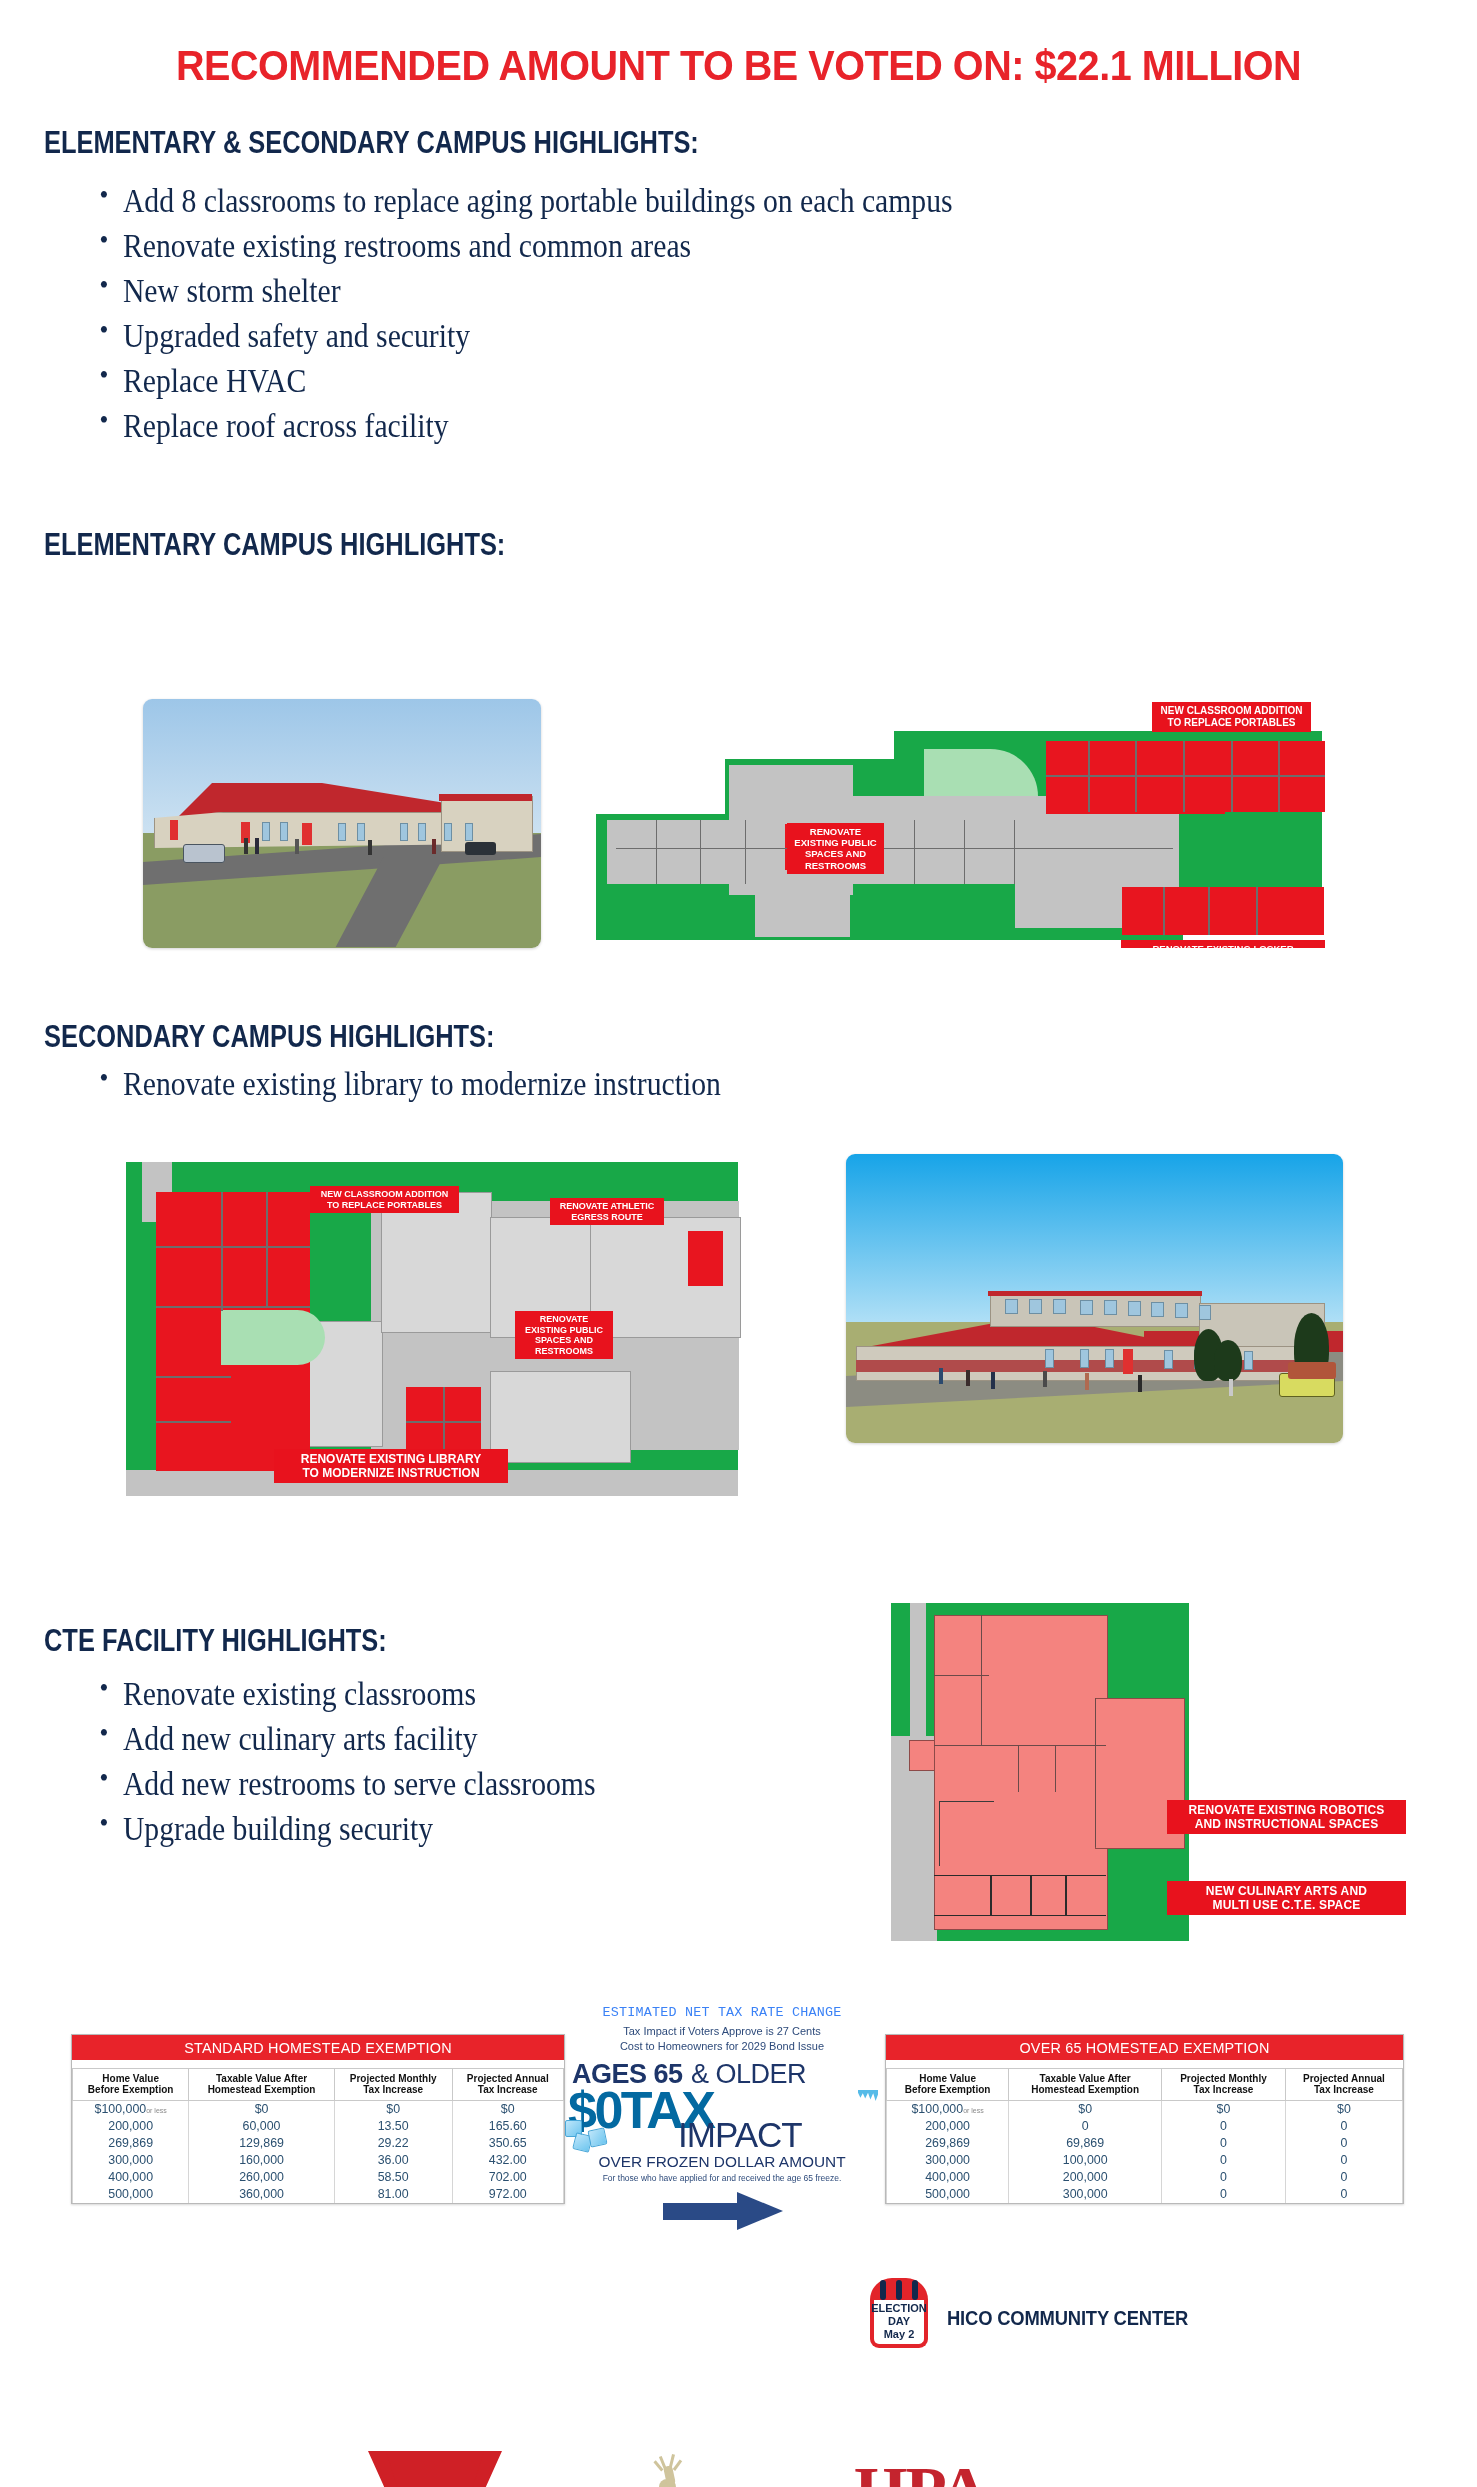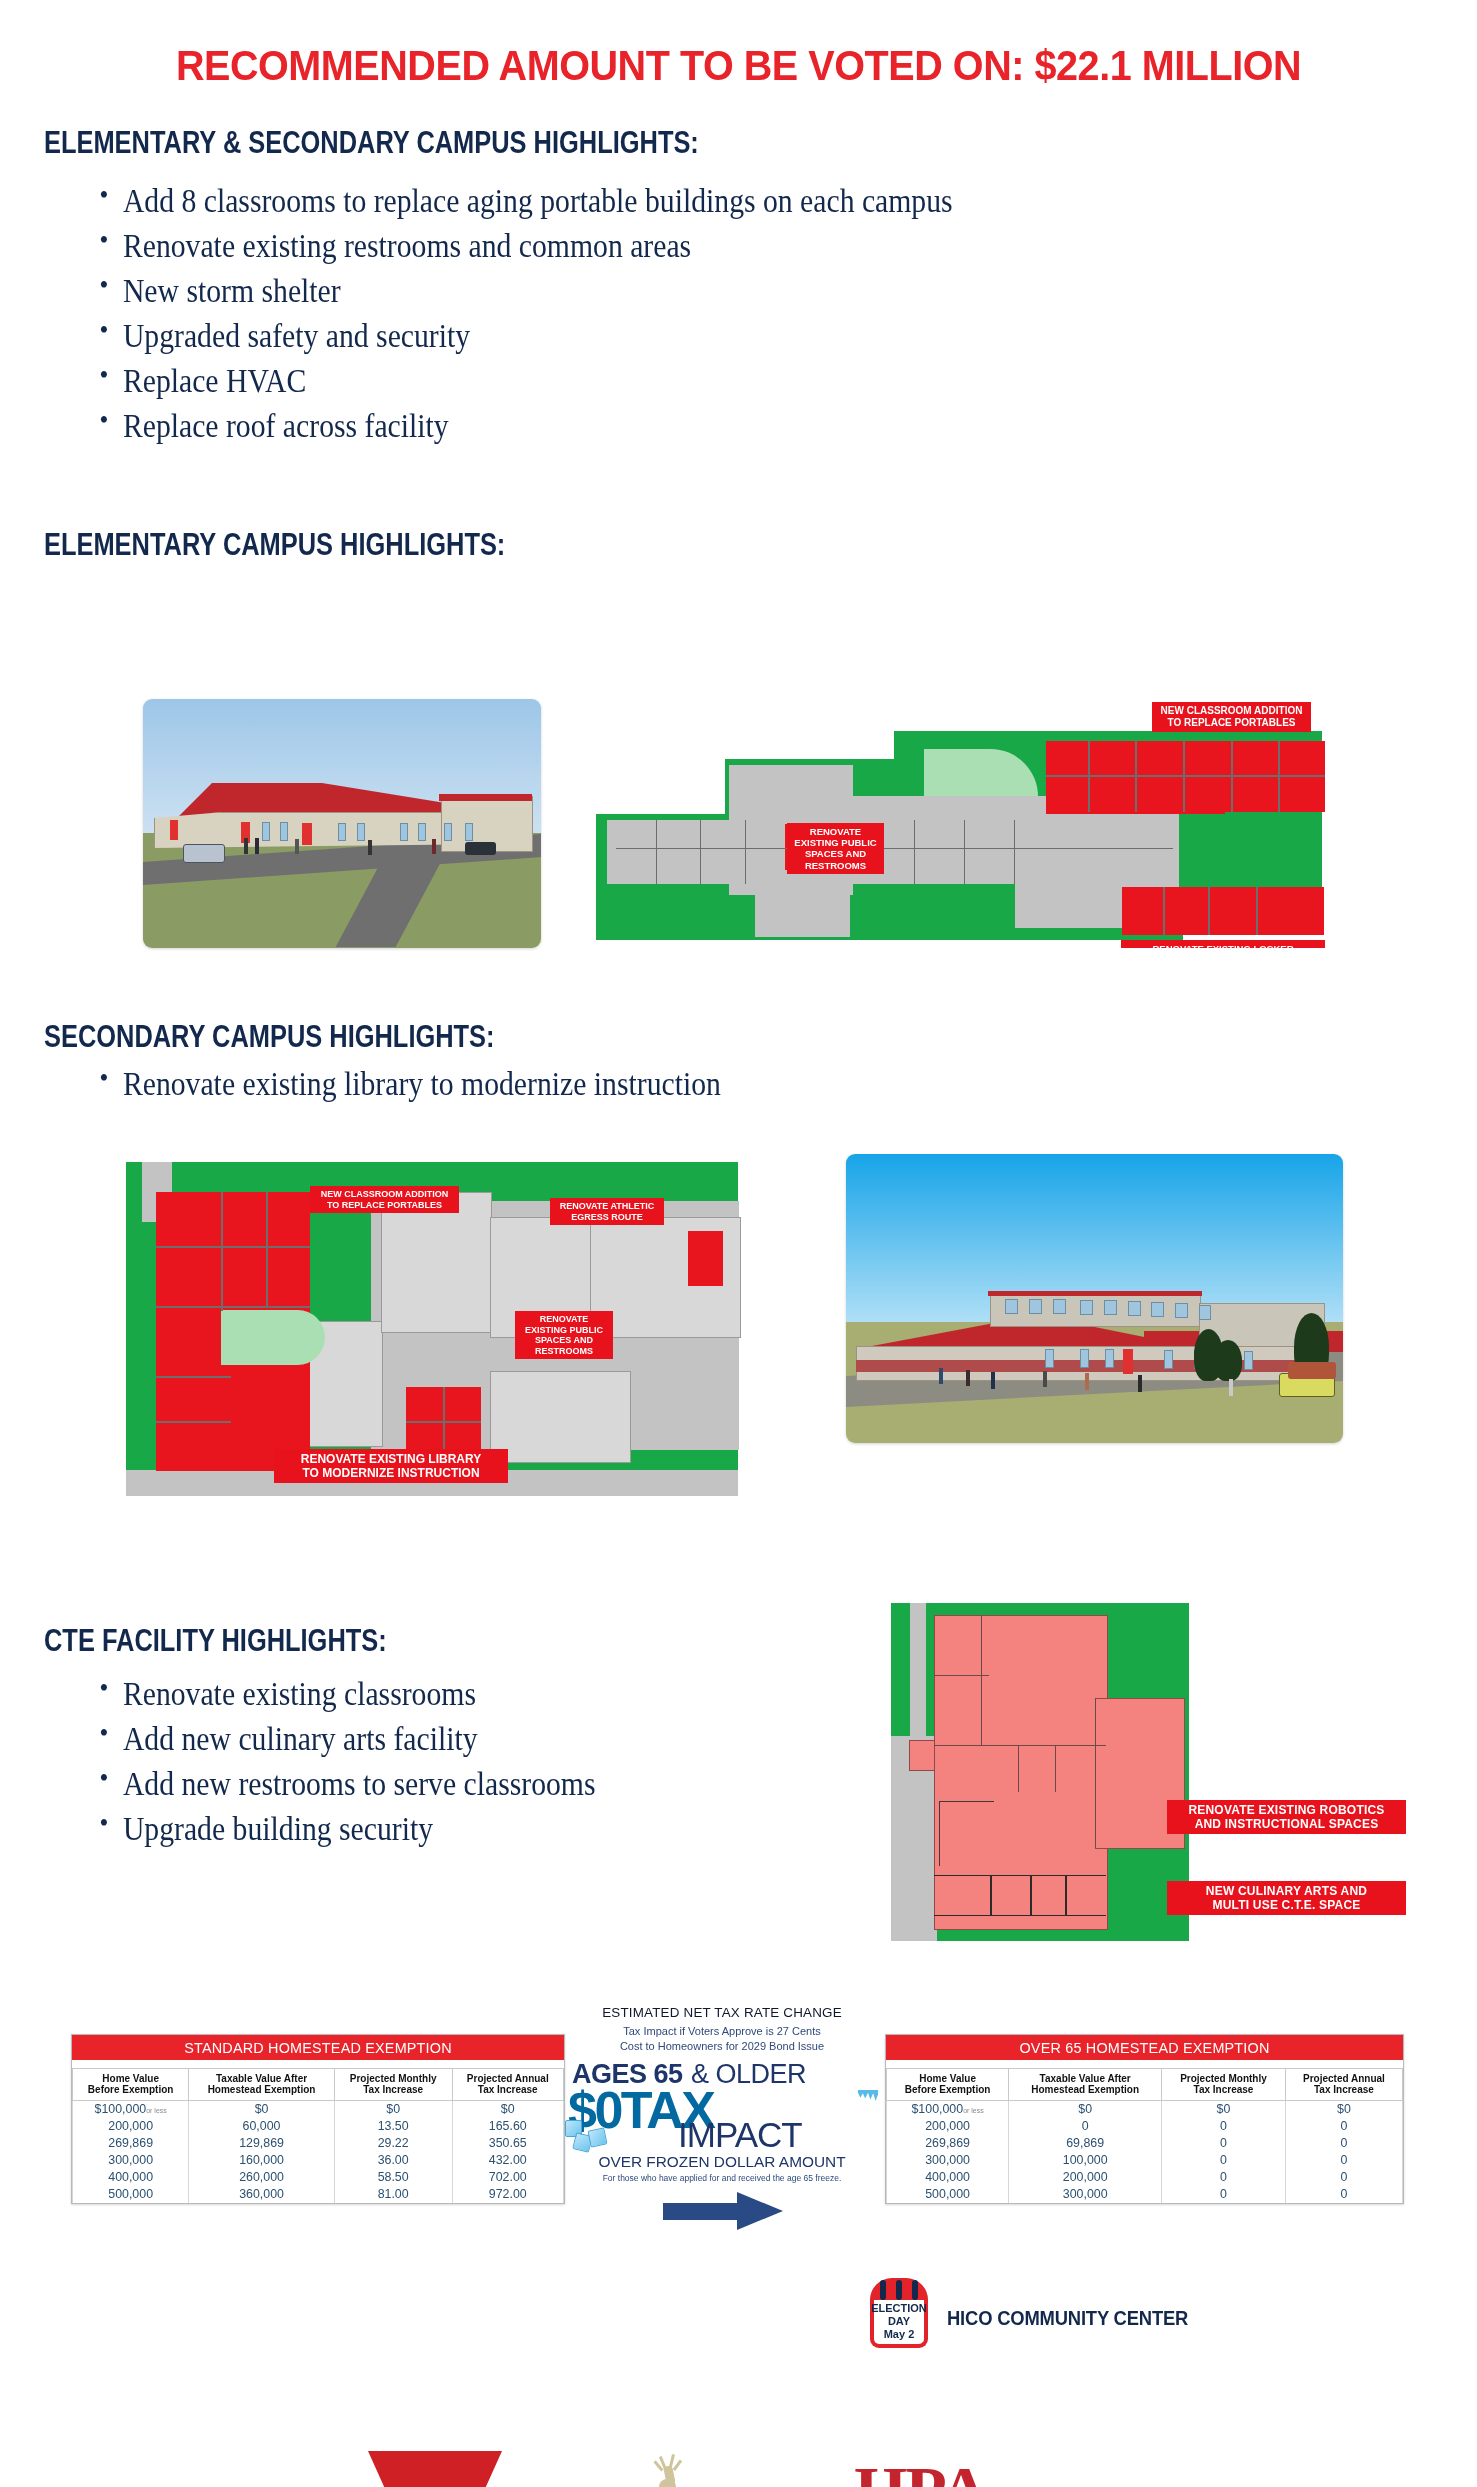--- a/index.html
+++ b/index.html
@@ -63,21 +63,21 @@
   table.tx th{font-family:"Liberation Sans Narrow","Liberation Sans",sans-serif;
     font-weight:bold;font-size:10px;color:#111;line-height:1.18;
     border:0.5px solid #c9c9c9;padding:3.5px 1px;vertical-align:middle;}
   table.tx td{font-family:"Liberation Sans Narrow","Liberation Sans",sans-serif;
     font-size:12.4px;color:#2b5070;text-align:center;
     border-left:0.5px solid #d6d6d6;border-right:0.5px solid #d6d6d6;padding:1.5px 1px;}
   table.tx td .sm{font-size:7px;color:#8a8a8a;}
 
   
   .ctr{position:absolute;text-align:center;width:318px;}
-  .ctr .l1{font-family:Liberation Sans, sans-serif;font-size:13.4px;color:#0f172a;letter-spacing:0.2px;}
+  .ctr .l1{font-family:Liberation Mono, monospace;font-size:13.4px;color:#3b82f6;letter-spacing:0.2px;}
   .ctr .l2{font-family:"Liberation Sans",sans-serif;font-size:11px;color:#2d4a7a;margin-top:4.5px;}
   .ctr .l3{font-family:"Liberation Sans",sans-serif;font-size:11px;color:#2d4a7a;margin-top:3.5px;}
   .bigwrap{position:relative;margin-top:7px;height:92px;}
   .ages{position:absolute;left:9px;top:0;font-family:"Liberation Sans Narrow","Liberation Sans",sans-serif;
      font-weight:bold;font-size:27px;color:#1d3569;letter-spacing:-0.5px;}
   .older{position:absolute;left:128px;top:0;font-family:"Liberation Sans Narrow","Liberation Sans",sans-serif;
      font-weight:normal;font-size:27px;color:#1d3569;letter-spacing:-0.5px;}
   .zerotax{position:absolute;left:5px;top:21px;font-family:"Liberation Sans Narrow","Liberation Sans",sans-serif;
      font-weight:bold;font-size:52px;color:#0369a1;letter-spacing:-2.5px;}
   .impact{position:absolute;left:115px;top:56px;font-family:"Liberation Sans Narrow","Liberation Sans",sans-serif;

